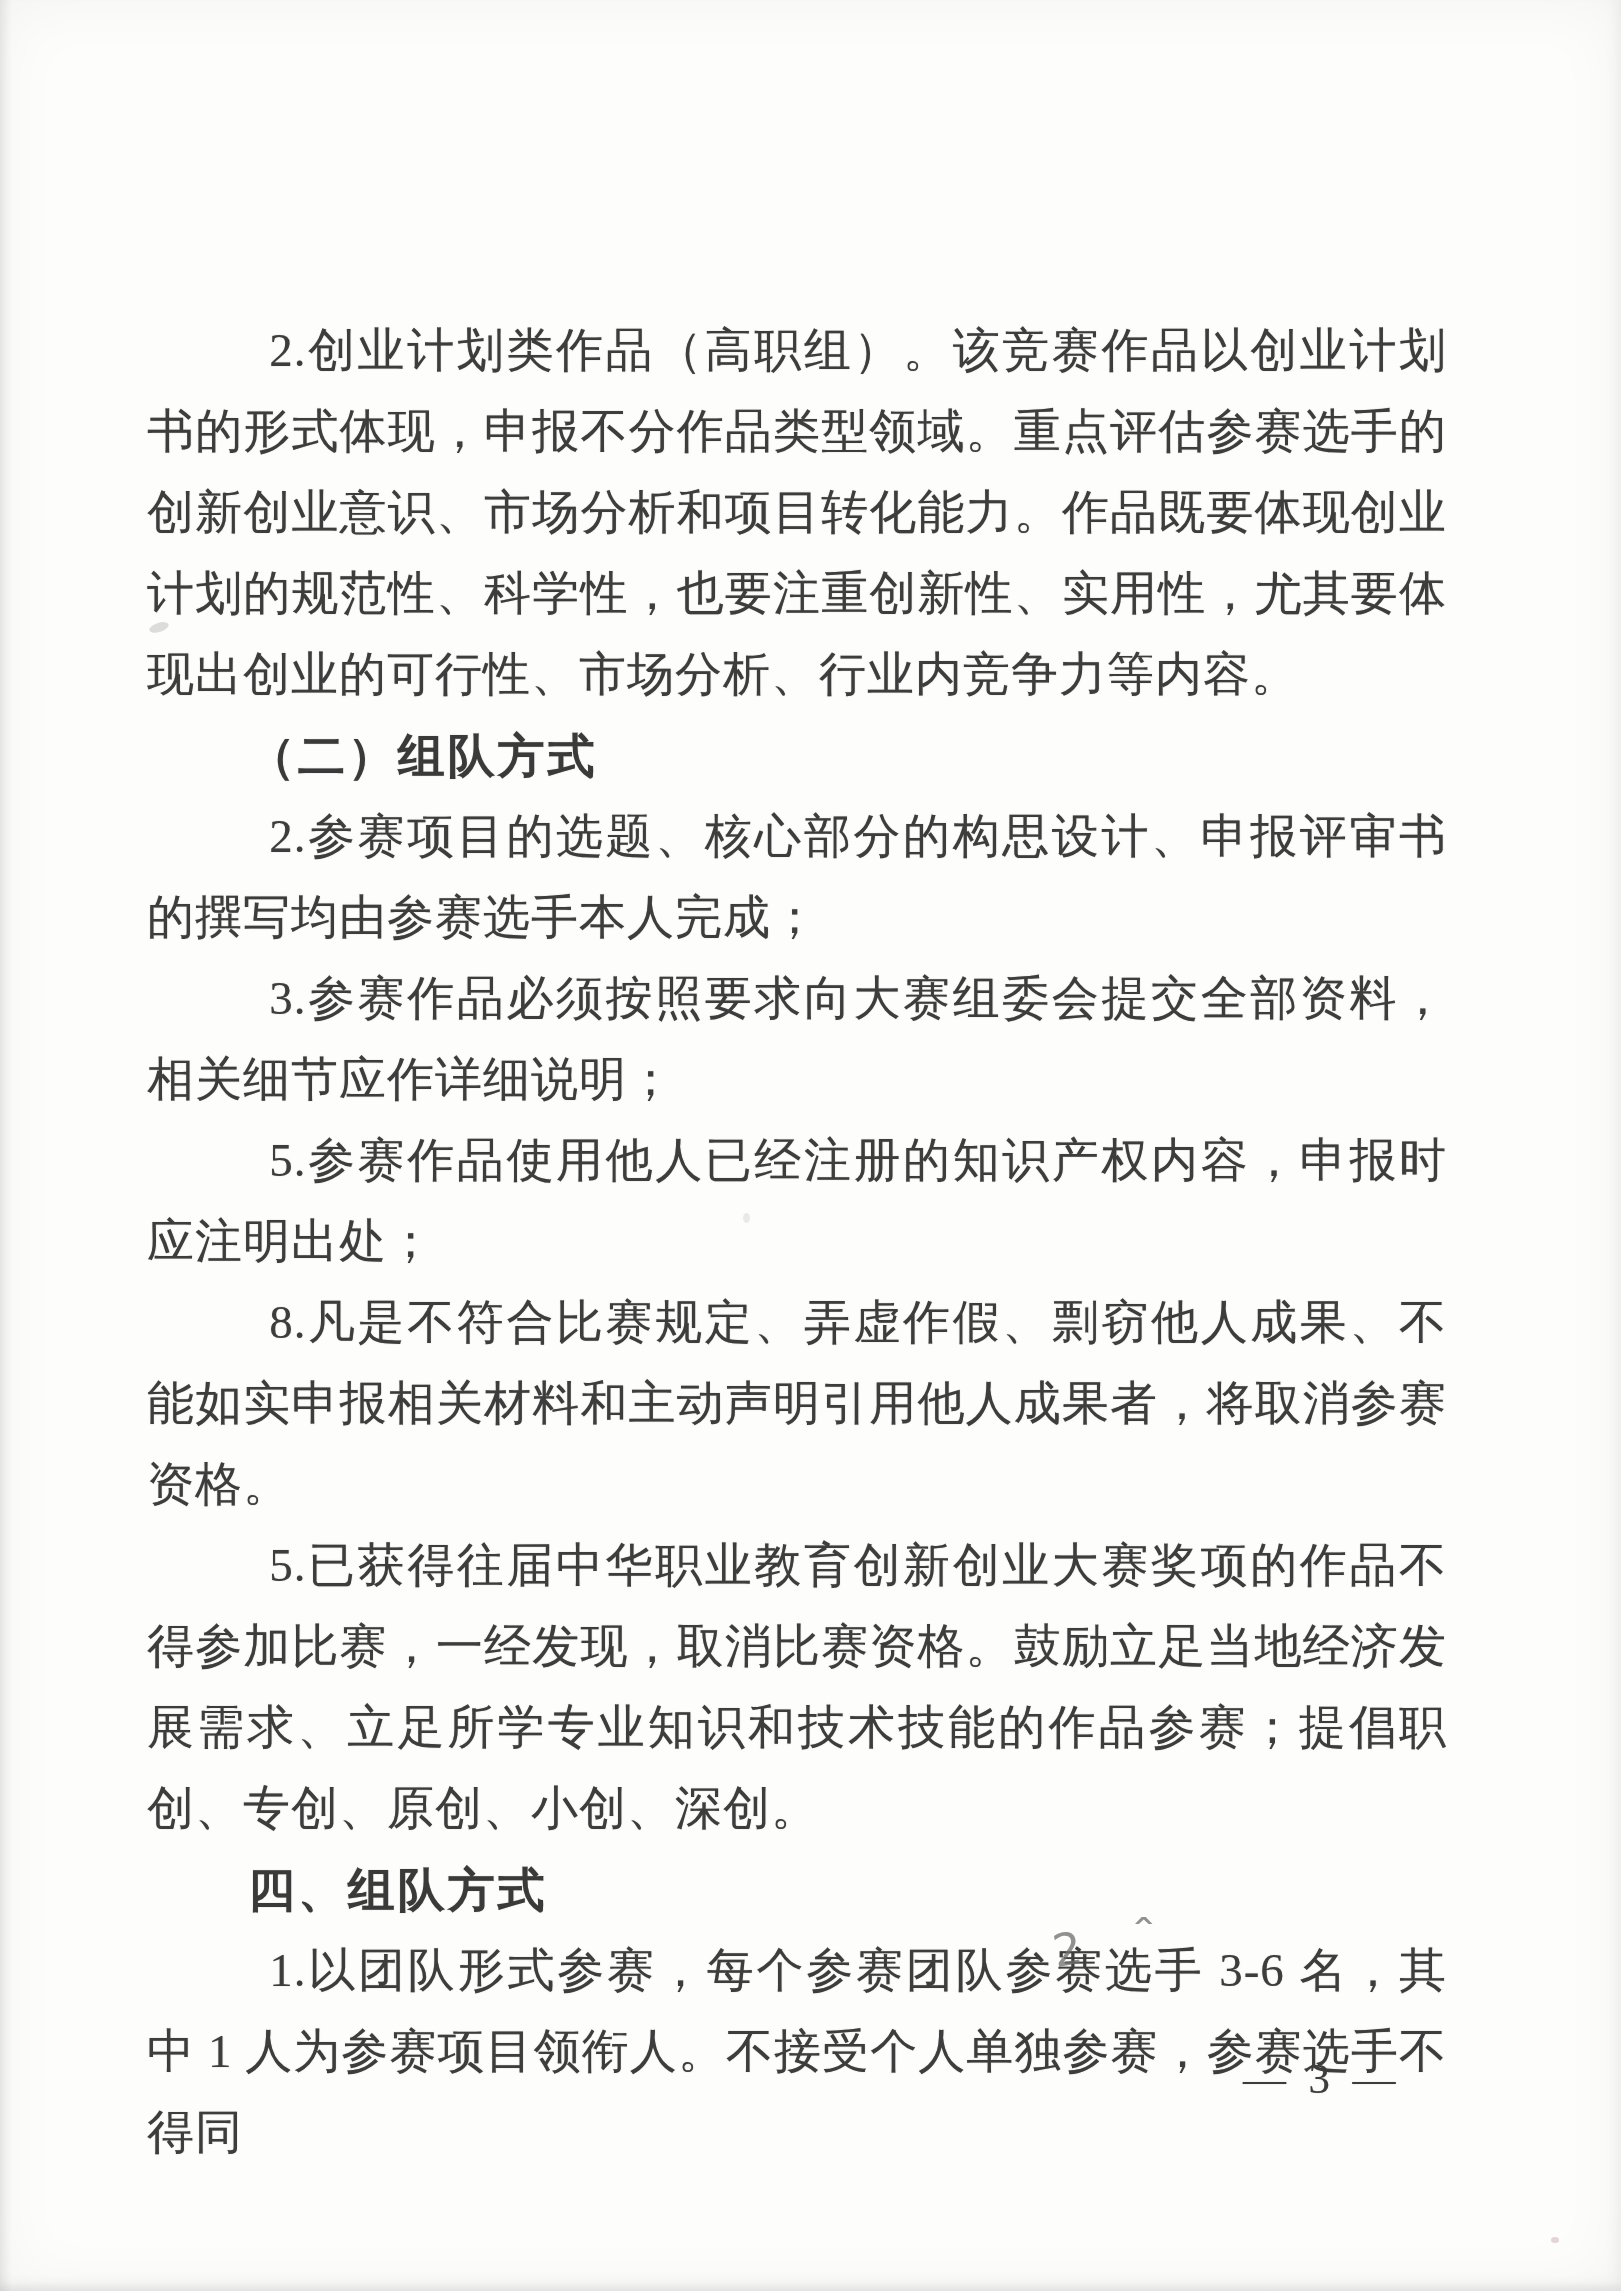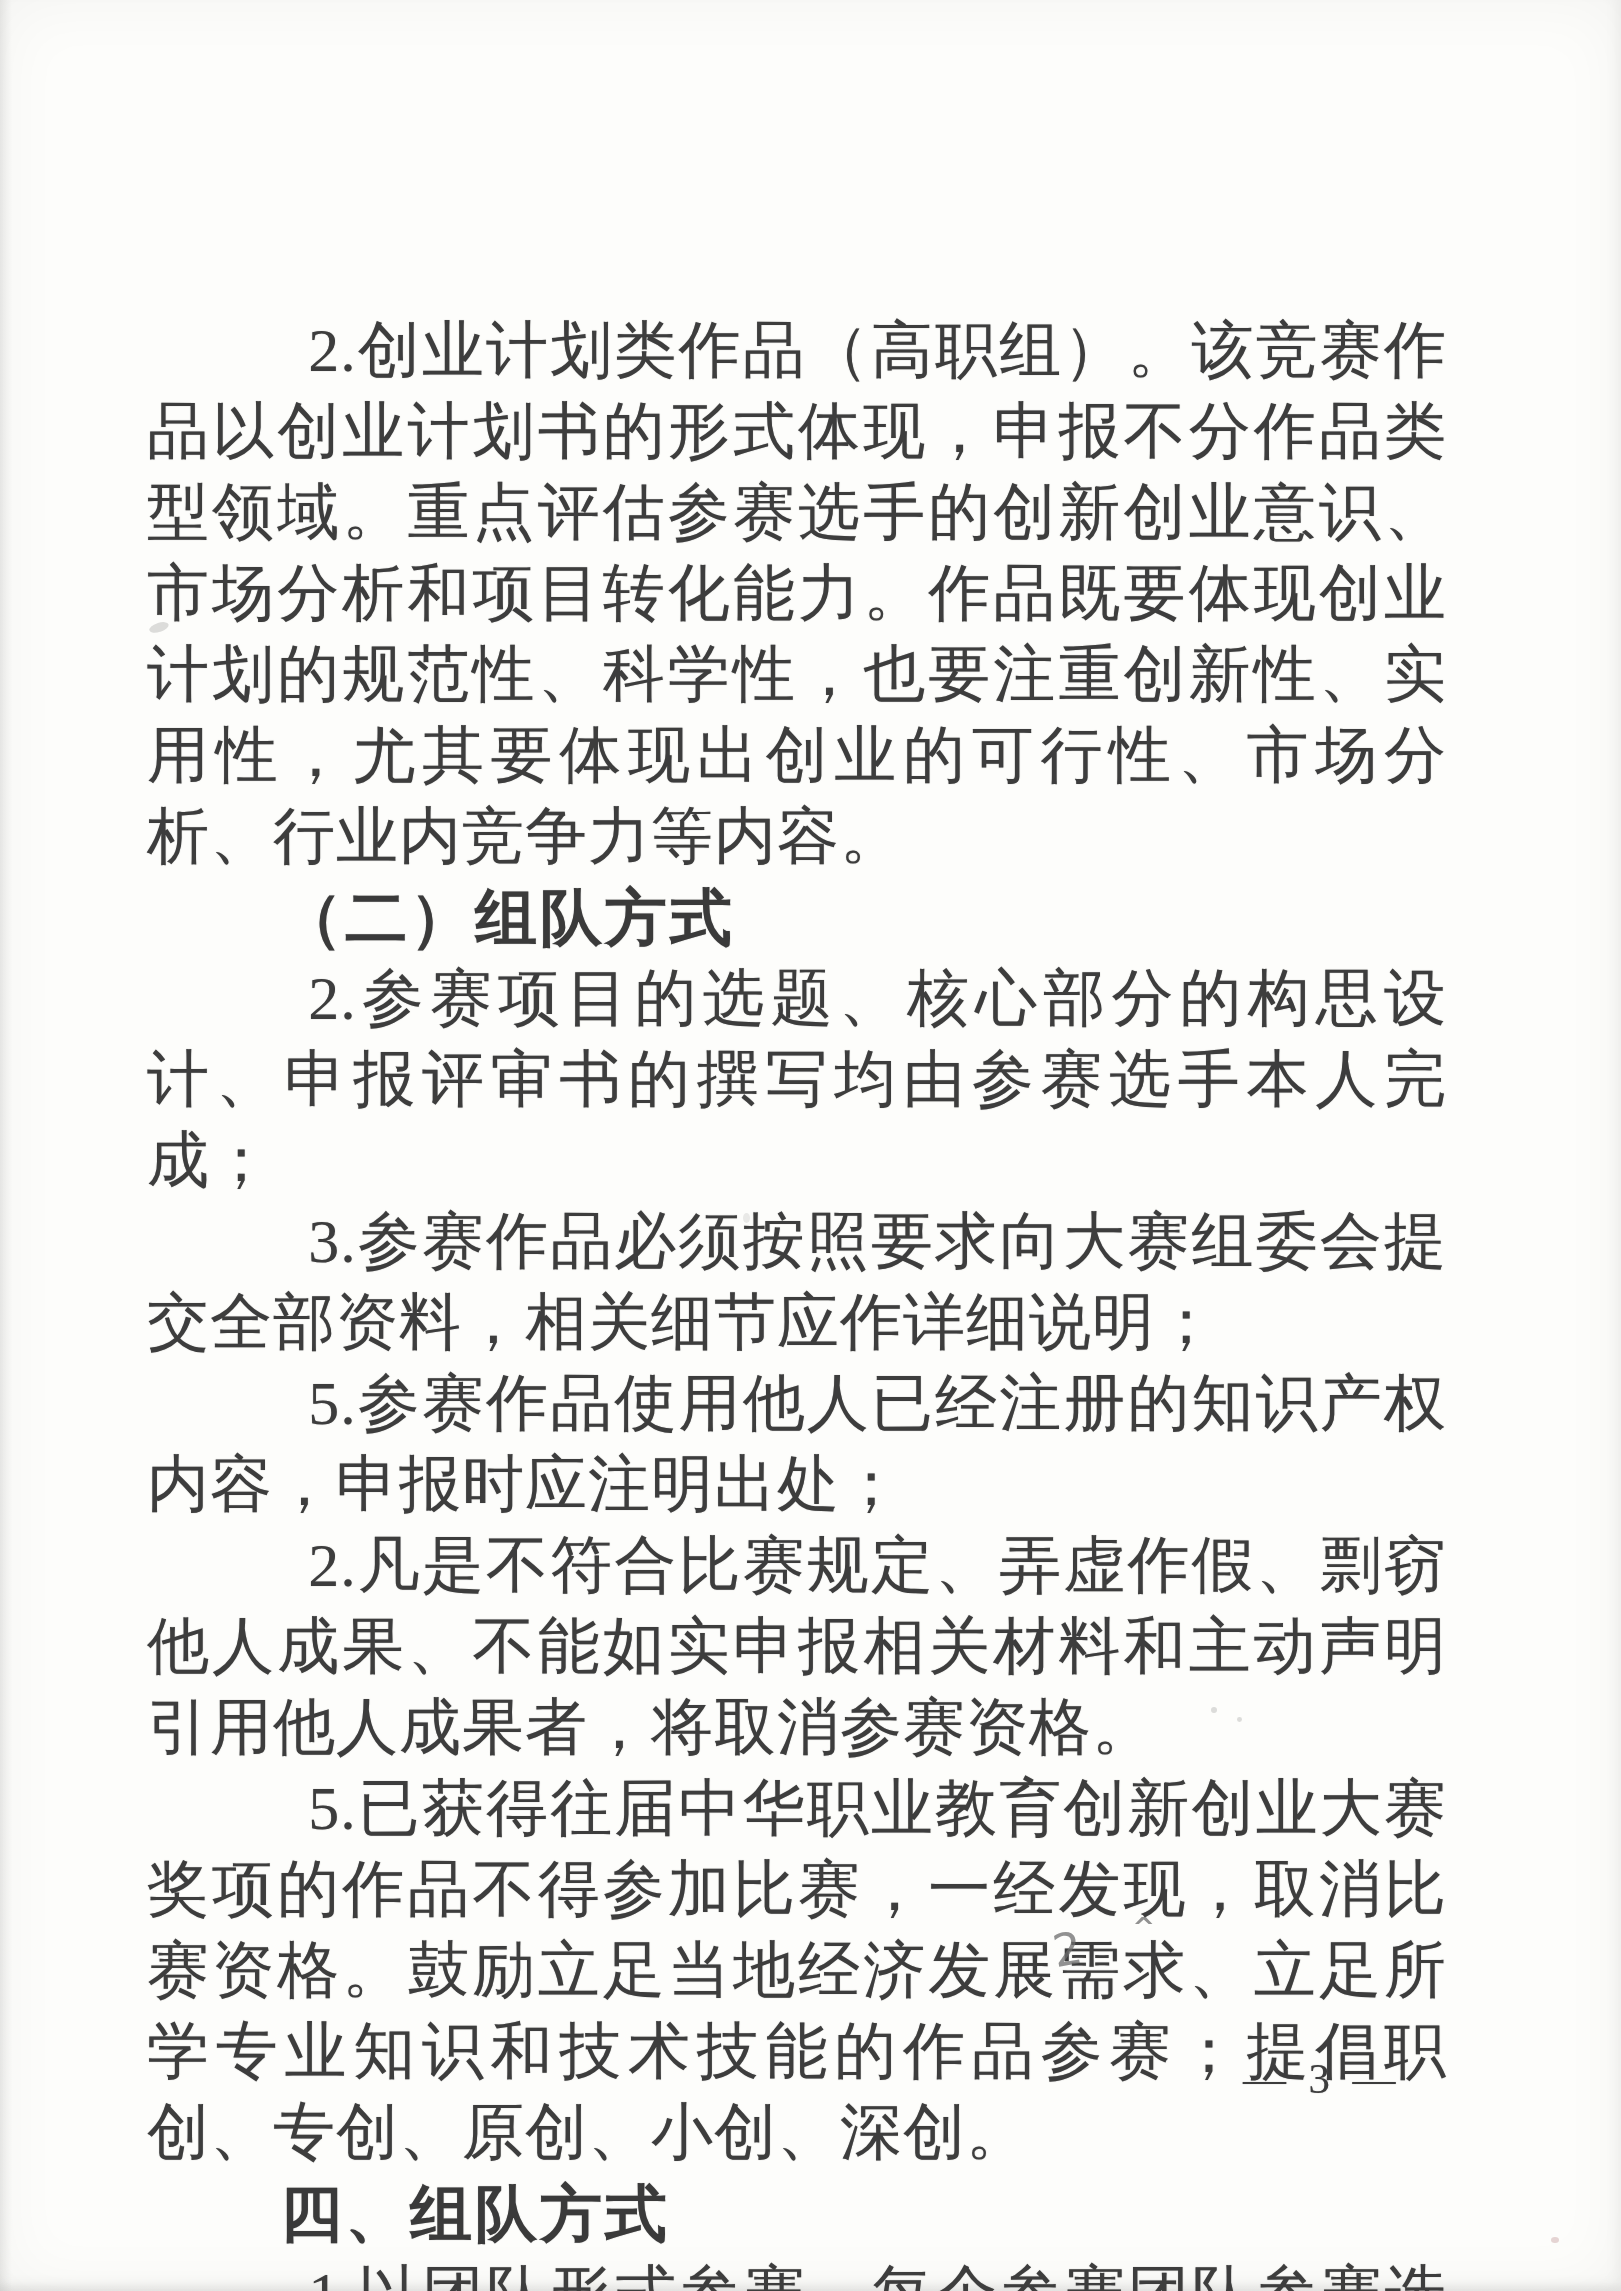--- a/index.html
+++ b/index.html
@@ -29,21 +29,21 @@
     background:linear-gradient(to top, rgba(90,90,90,0.08), rgba(0,0,0,0));
   }
   .content{
     position:absolute;
     left:147px;top:310px;width:1300px;
     text-align:justify;
     text-justify:inter-character;
   }
   .content p{
     margin:0;
-    font-size:62px;
+    font-size:47px;
     line-height:81px;
     letter-spacing:1px;
     text-indent:2.6em;
     text-shadow:0 0 1px rgba(80,80,80,0.55);
     word-break:break-all;
   }
   .content p.heading{
     font-family:"Liberation Sans","DejaVu Sans",sans-serif;
     font-weight:700;
     color:#3a3a3a;
@@ -82,21 +82,21 @@
   <div class="vignette"></div>
   <div class="edge-left"></div>
   <div class="edge-bottom"></div>
 
   <div class="content">
     <p>2.创业计划类作品（高职组）。该竞赛作品以创业计划书的形式体现，申报不分作品类型领域。重点评估参赛选手的创新创业意识、市场分析和项目转化能力。作品既要体现创业计划的规范性、科学性，也要注重创新性、实用性，尤其要体现出创业的可行性、市场分析、行业内竞争力等内容。</p>
     <p class="heading">（二）组队方式</p>
     <p>2.参赛项目的选题、核心部分的构思设计、申报评审书的撰写均由参赛选手本人完成；</p>
     <p>3.参赛作品必须按照要求向大赛组委会提交全部资料，相关细节应作详细说明；</p>
     <p>5.参赛作品使用他人已经注册的知识产权内容，申报时应注明出处；</p>
-    <p>2.凡是不符合比赛规定、弄虚作假、剽窃他人成果、不能如实申报相关材料和主动声明引用他人成果者，将取消参赛资格。</p>
+    <p>8.凡是不符合比赛规定、弄虚作假、剽窃他人成果、不能如实申报相关材料和主动声明引用他人成果者，将取消参赛资格。</p>
     <p>5.已获得往届中华职业教育创新创业大赛奖项的作品不得参加比赛，一经发现，取消比赛资格。鼓励立足当地经济发展需求、立足所学专业知识和技术技能的作品参赛；提倡职创、专创、原创、小创、深创。</p>
     <p class="heading">四、组队方式</p>
     <p>1.以团队形式参赛，每个参赛团队参赛选手 3-6 名，其中 1 人为参赛项目领衔人。不接受个人单独参赛，参赛选手不得同</p>
   </div>
 
   <div class="page-number">— 3 —</div>
 
   <span class="hw-mark hw-digit">2</span>
   <span class="hw-mark hw-caret">ˆ</span>
 

